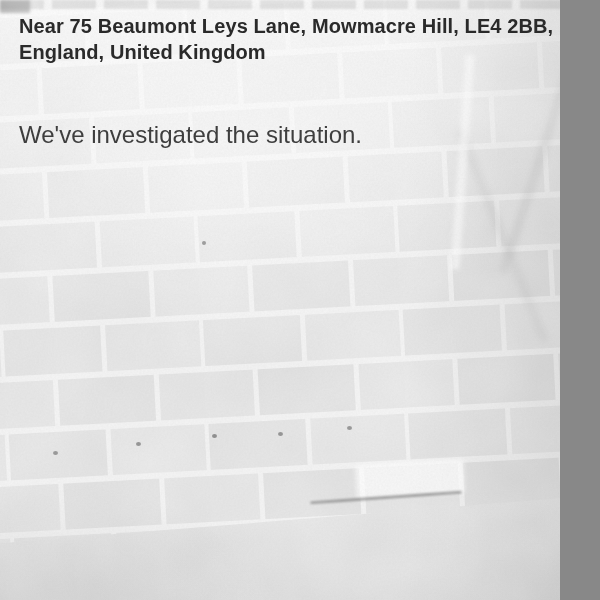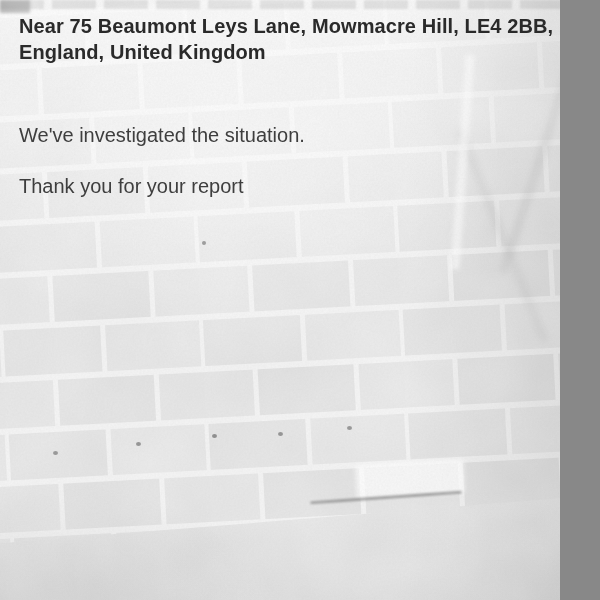--- a/index.html
+++ b/index.html
@@ -30,21 +30,21 @@
   .white-patch{position:absolute;left:356px;top:462px;width:108px;height:34px;z-index:3;background:rgba(255,255,255,.68);filter:blur(2px);transform:rotate(-3deg);border-radius:3px;}
   .shadow-line{position:absolute;left:310px;top:496px;width:152px;height:3px;z-index:3;background:rgba(65,65,65,.5);filter:blur(1px);transform:rotate(-4deg);border-radius:2px;}
   .speck{position:absolute;width:5px;height:4px;z-index:3;background:rgba(45,45,45,.55);border-radius:50%;filter:blur(.5px);}
   .stage svg.noise{position:absolute;left:0;top:0;z-index:4;pointer-events:none;}
   .text-layer{position:absolute;left:0;top:0;width:600px;height:600px;z-index:10;}
   .heading{
     position:absolute;left:19px;top:13px;width:575px;
     font-size:20px;font-weight:700;line-height:26px;color:#2a2a2a;
     letter-spacing:.1px;
   }
-  .body-text{position:absolute;left:19px;top:124px;width:540px;font-size:20px;line-height:22px;color:#3e3e3e;}
+  .body-text{position:absolute;left:19px;top:124px;width:540px;font-size:24px;line-height:22px;color:#3e3e3e;}
   .body-text p{margin:0;}
   .body-text p.first{margin-bottom:29px;}
 </style>
 </head>
 <body>
 
 <div class="stage">
 
   <svg class="bg" width="600" height="600" viewBox="0 0 600 600">
     <defs>
@@ -94,17 +94,16 @@
 
   <svg class="noise" width="600" height="600" viewBox="0 0 600 600">
     <rect width="600" height="600" filter="url(#clouds)" opacity="0.55"></rect>
     <rect width="600" height="600" filter="url(#grain)" opacity="0.38"></rect>
   </svg>
 
   <div class="text-layer">
     <div class="heading">Near 75 Beaumont Leys Lane, Mowmacre Hill, LE4 2BB, England, United Kingdom</div>
     <div class="body-text">
       <p class="first">We've investigated the situation.</p>
-      <p>Thank you for your report</p>
     </div>
   </div>
 
 </div>
 
 </body></html>

